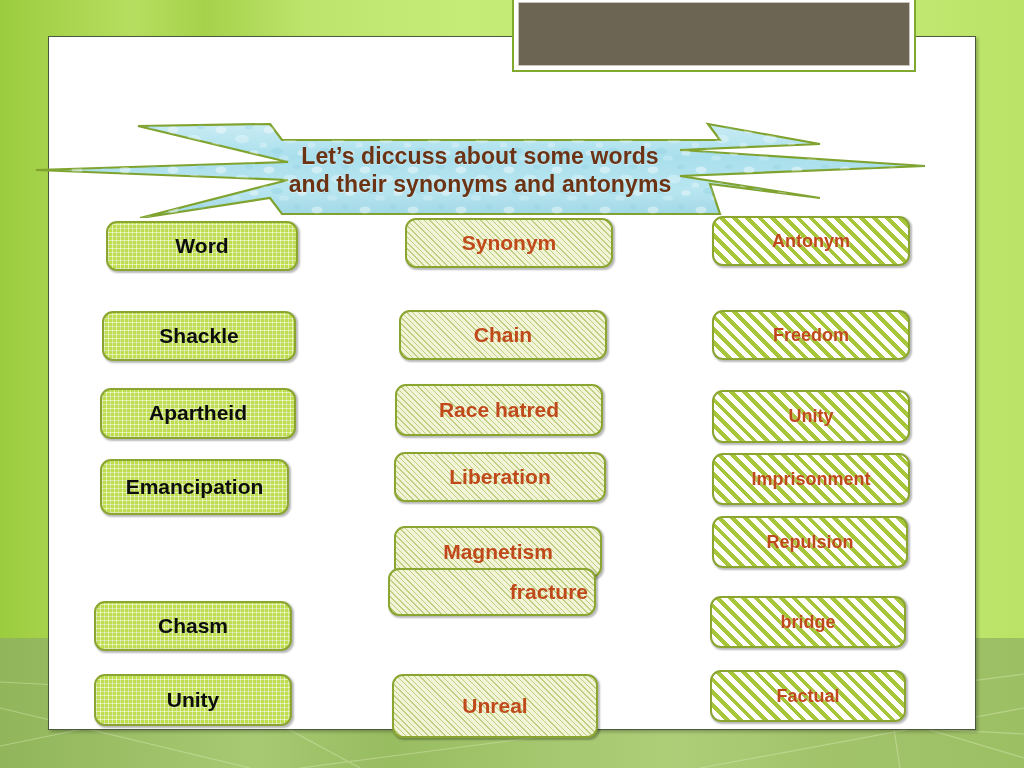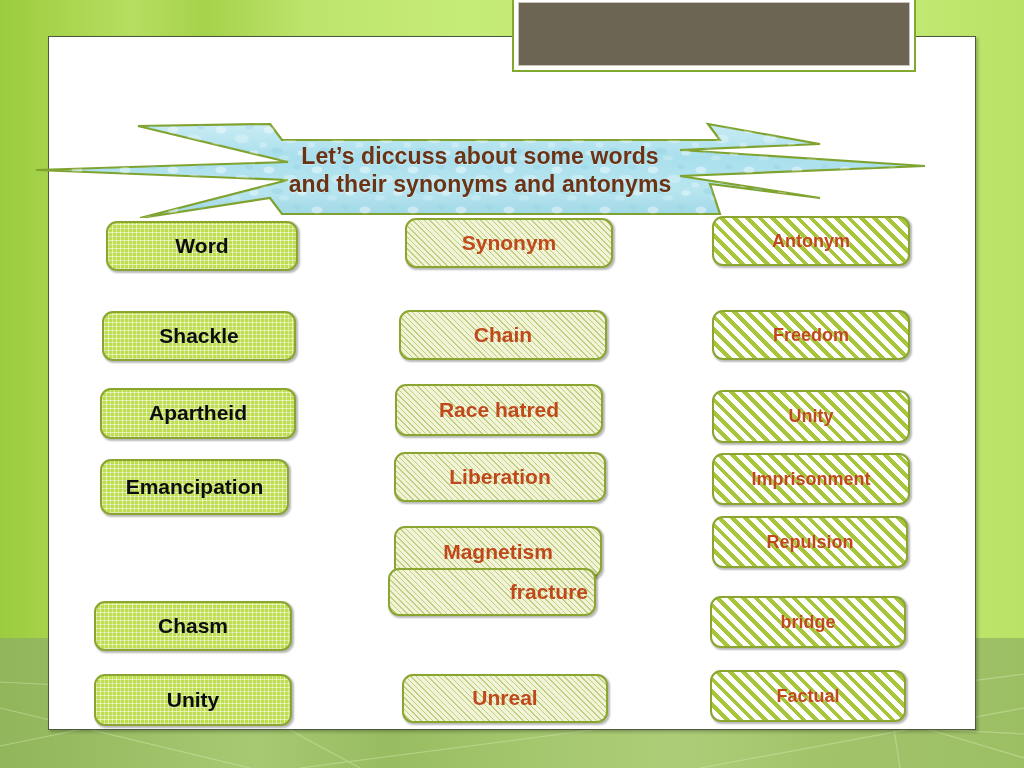--- a/index.html
+++ b/index.html
@@ -313,20 +313,20 @@
   <div class="wbox col-syn" style="left:366px; top:568px; width:208px; height:48px;justify-content:flex-end;">
     <span>fracture</span>
   </div>
   <div class="wbox col-ant" style="left:688px; top:596px; width:196px; height:52px;">
     <span>bridge</span>
   </div>
 
   <div class="wbox col-word" style="left:72px;  top:674px; width:198px; height:52px;">
     <span>Unity</span>
   </div>
-  <div class="wbox col-syn" style="left:380px; top:674px; width:206px; height:49px;">
+  <div class="wbox col-syn" style="left:370px; top:674px; width:206px; height:64px;">
     <span>Unreal</span>
   </div>
   <div class="wbox col-ant" style="left:688px; top:670px; width:196px; height:52px;">
     <span>Factual</span>
   </div>
 
 </div>
 
 </body></html>

